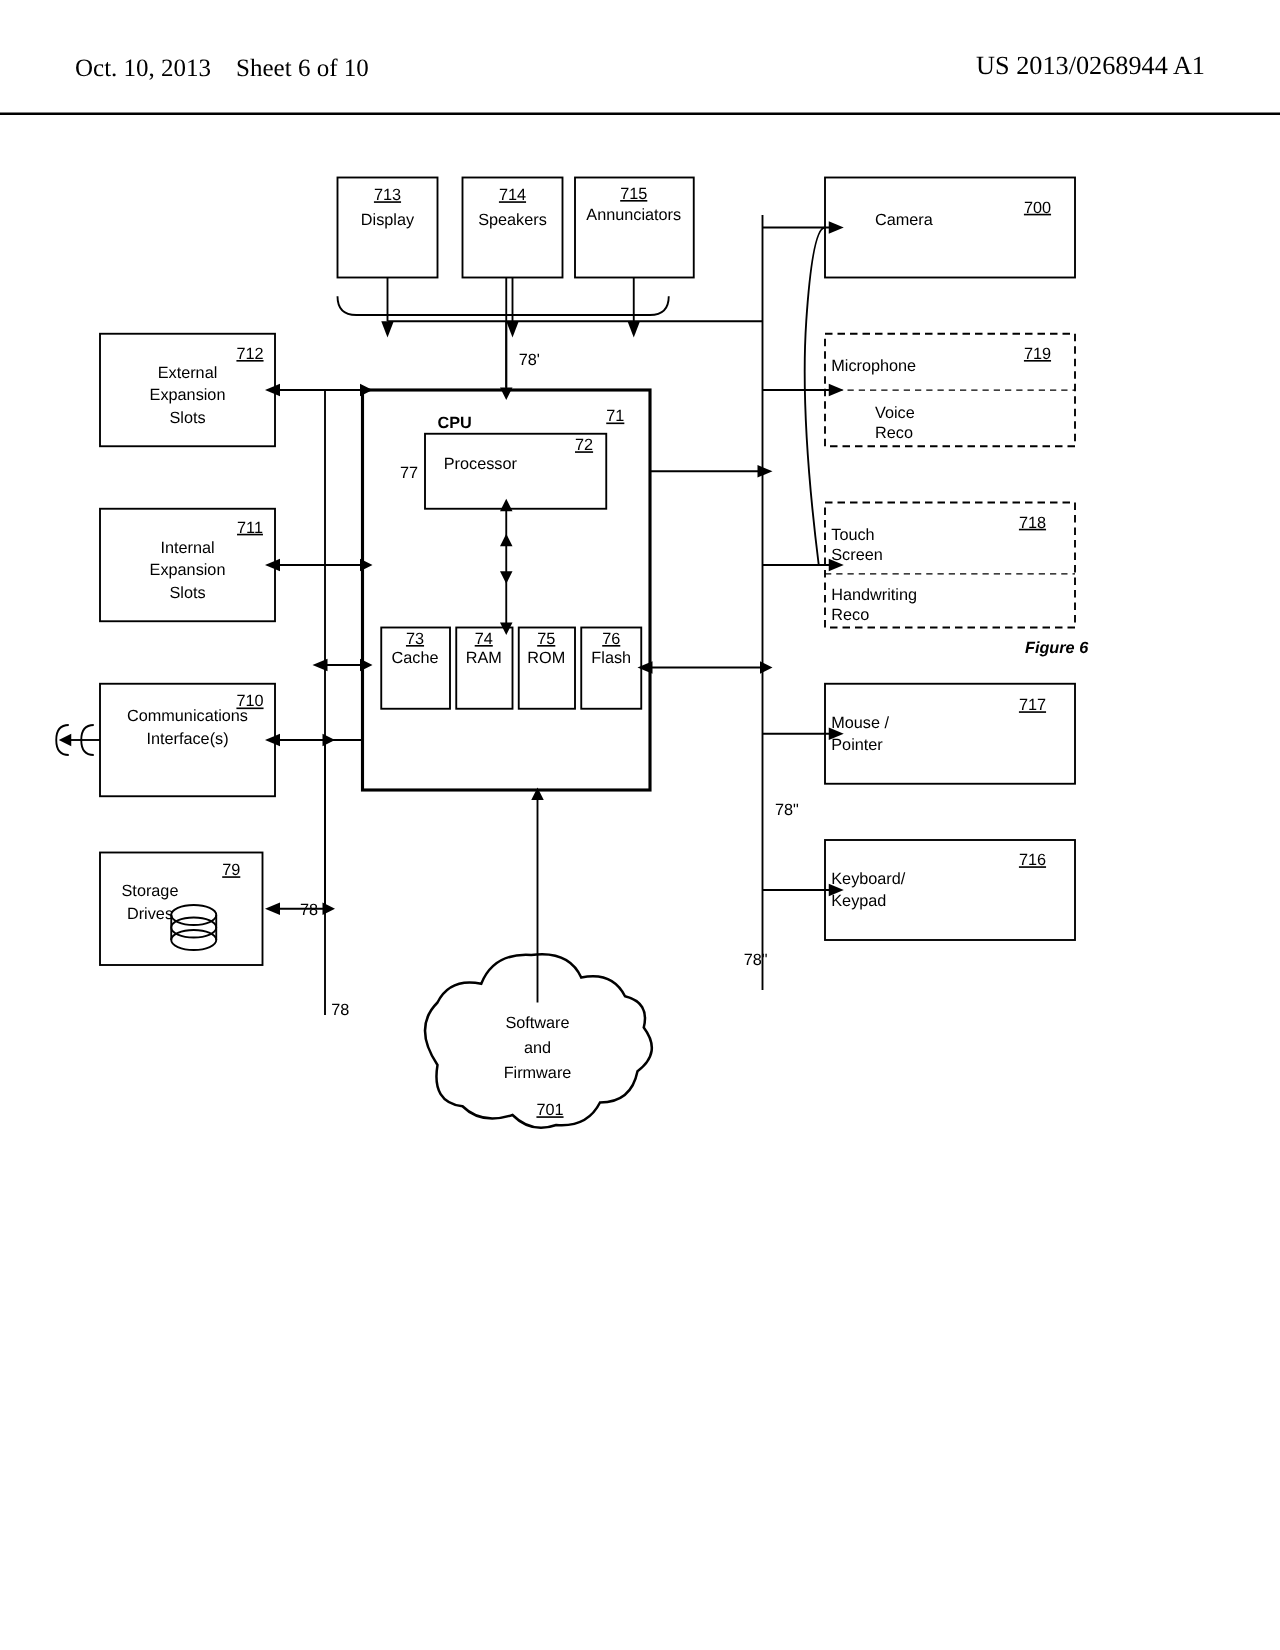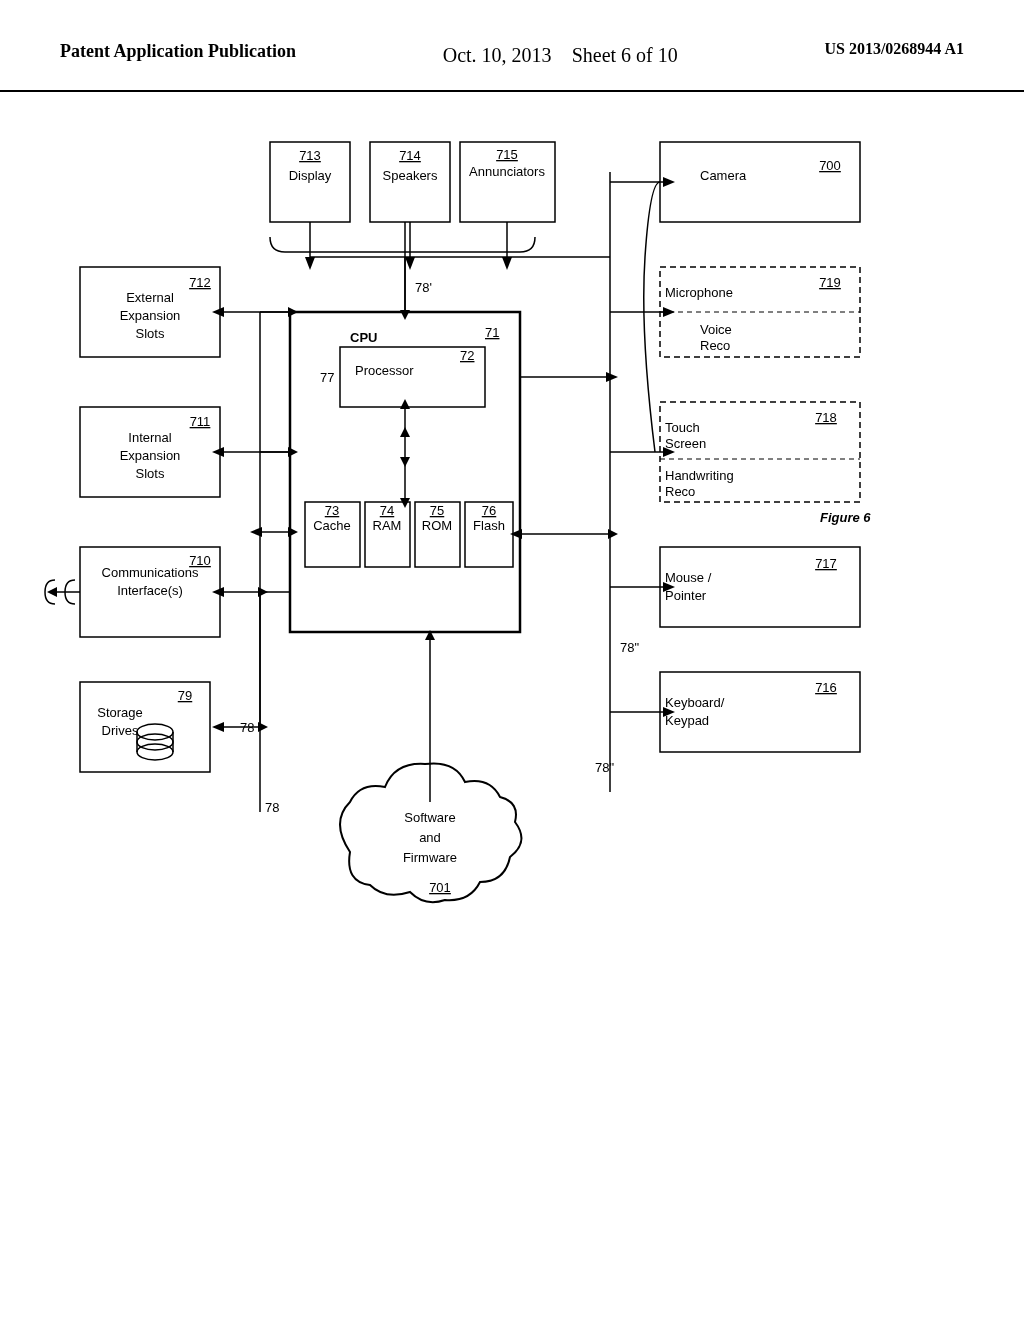--- a/index.html
+++ b/index.html
@@ -27,22 +27,22 @@
       line-height: 1.3;
     }
 
     .header-center {
       font-size: 20px;
       text-align: center;
       line-height: 1.5;
     }
 
     .header-right {
-      font-size: 16px;
-      font-weight: bold;
+      font-size: 21px;
+      font-weight: normal;
       text-align: right;
     }
 
     .diagram-area {
       position: relative;
       width: 100%;
       height: 1180px;
     }
 
     svg.diagram {
@@ -81,21 +81,20 @@
     .line {
       fill: none;
       stroke: black;
       stroke-width: 1.5;
     }
   </style>
 </head>
 <body>
 
 <div class="page-header">
-  <div class="header-left">Patent Application Publication</div>
   <div class="header-center">
     <span>Oct. 10, 2013</span>&nbsp;&nbsp;&nbsp;
     <span>Sheet 6 of 10</span>
   </div>
   <div class="header-right">US 2013/0268944 A1</div>
 </div>
 
 <div class="diagram-area">
   <svg class="diagram" viewBox="0 0 1024 1180">
     <defs>

